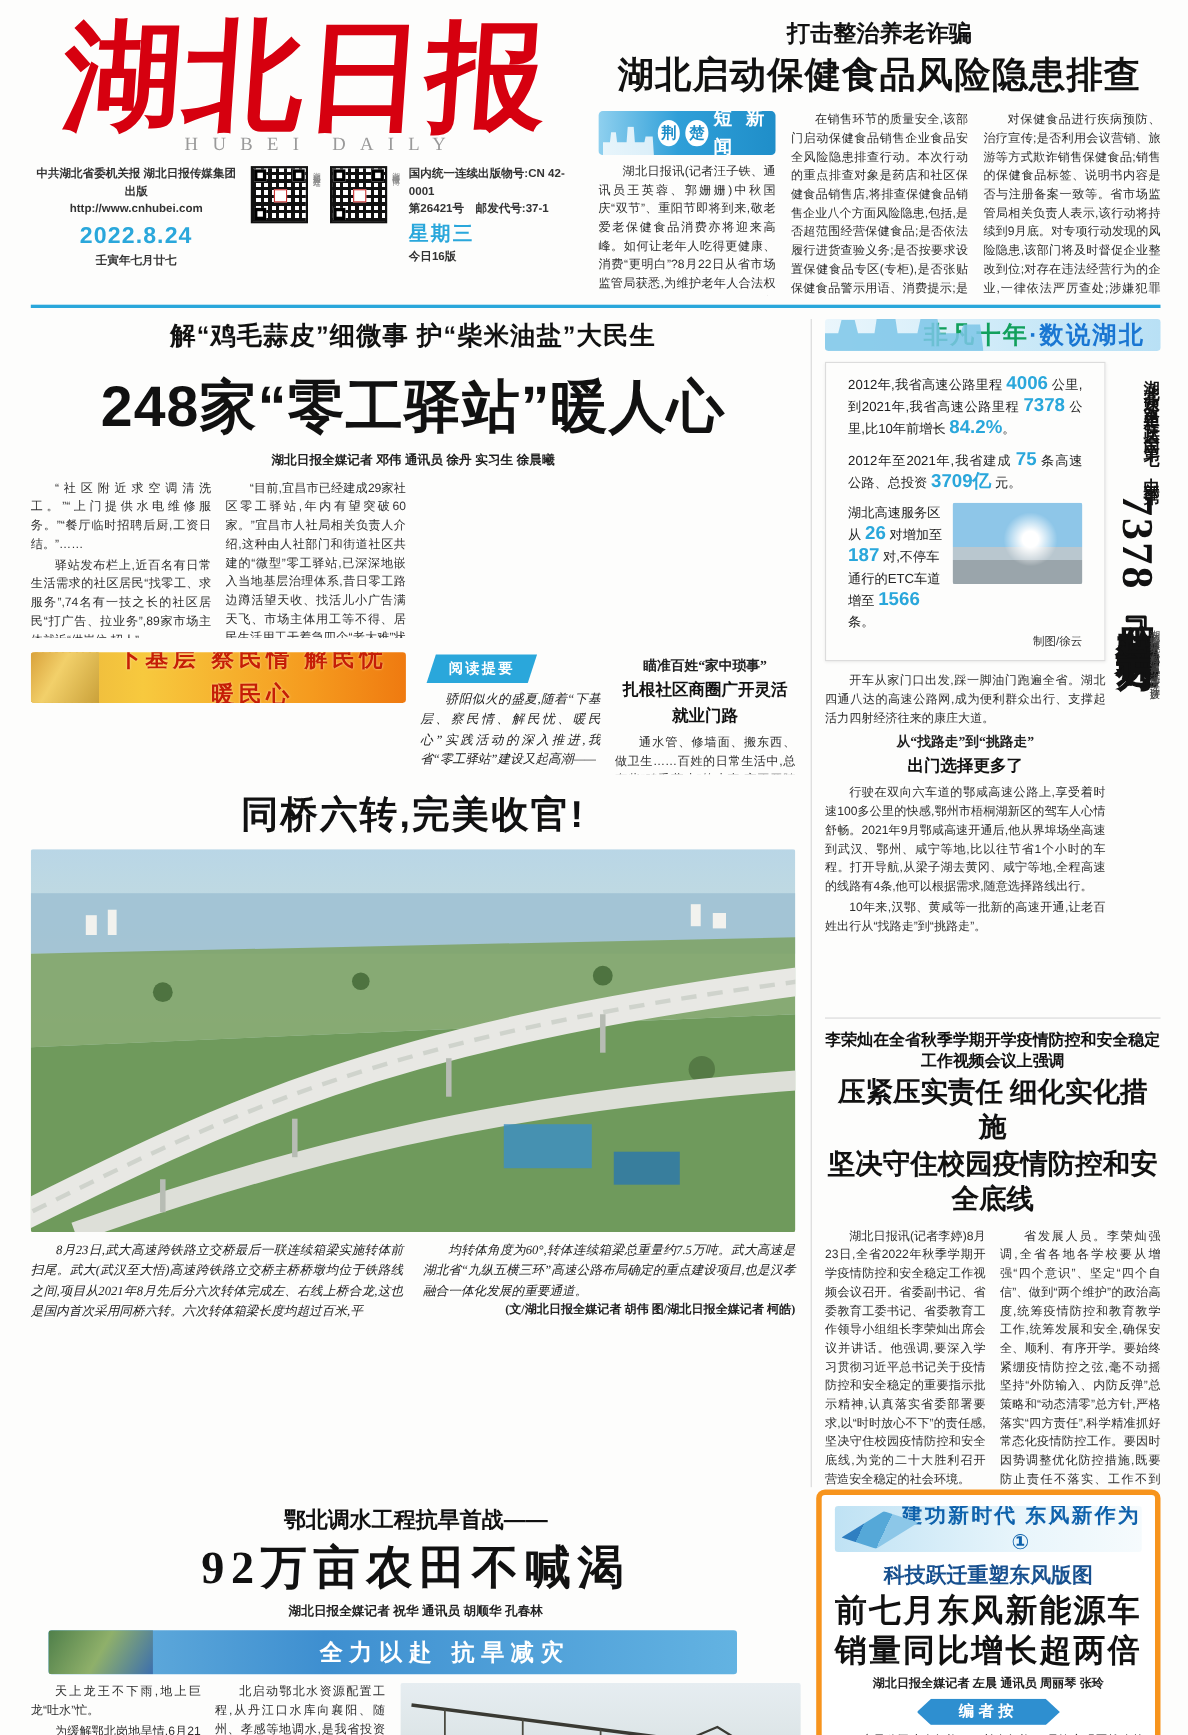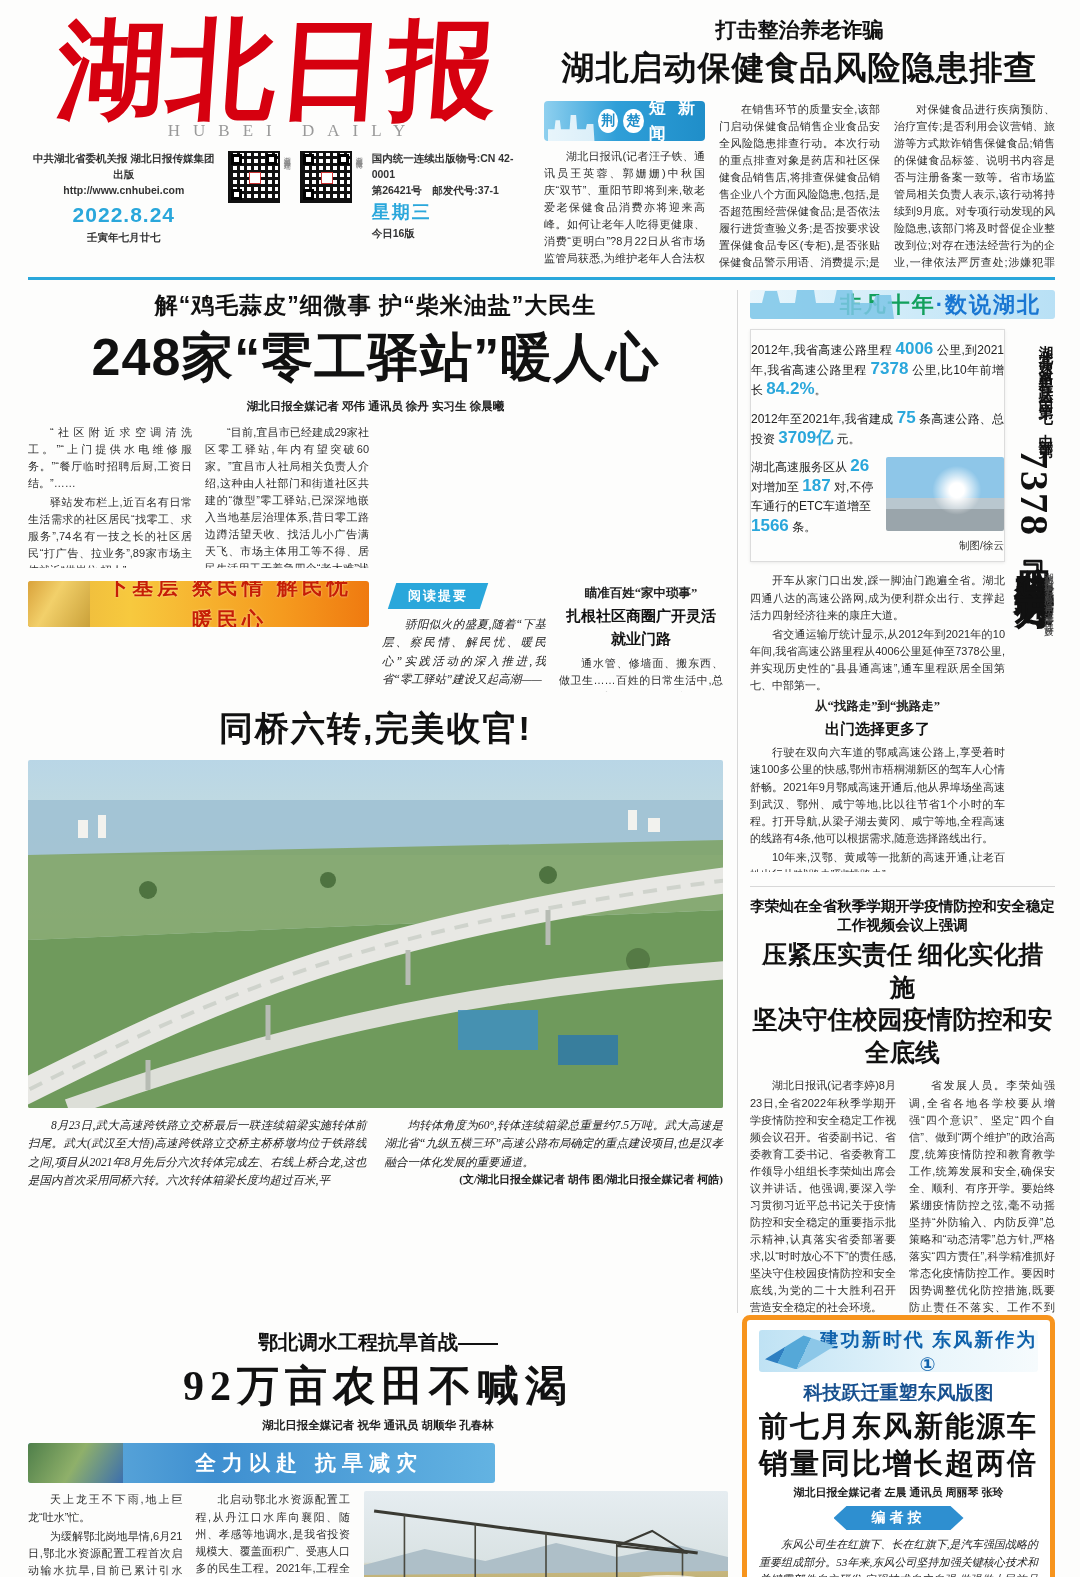--- a/index.html
+++ b/index.html
@@ -50,21 +50,21 @@
   .jc-circ.second{margin-left:0;}
   .jc-script{color:#fff;font-weight:900;font-size:17px;letter-spacing:2px;z-index:1;font-family:"Liberation Serif",serif;}
   
   .rule-blue{height:3px;background:var(--blue);margin:8px 0 10px;}
   
   .band{display:flex;gap:14px;}
   .band-left{width:695px;flex:none;}
   .band-right{flex:1;border-left:1px solid #d8d8d8;padding-left:12px;}
   
   .main-kicker{font-size:23px;letter-spacing:1px;}
-  .main-head{font-size:52px;font-weight:900;color:var(--ink);text-align:center;letter-spacing:1px;margin:2px 0 6px;}
+  .main-head{font-size:52px;font-weight:900;color:var(--ink);text-align:center;letter-spacing:1px;margin:14px 0 6px;}
   .byline{font-size:11.5px;text-align:center;color:#222;font-weight:bold;margin-bottom:10px;}
   .main-grid{display:grid;grid-template-columns:repeat(4,1fr);gap:13px;height:268px;overflow:hidden;}
   .banner-orange{grid-column:1/3;height:46px;display:flex;align-items:center;border-radius:3px;overflow:hidden;
       background:linear-gradient(90deg,#e8b23c,#f7c93e 30%,#f59a1e 75%,#ef7a10);}
   .banner-orange .chip{width:62px;height:100%;flex:none;
       background:linear-gradient(120deg,#d9a23b,#f2d06a 40%,#caa13a),repeating-linear-gradient(80deg,rgba(160,110,20,.35) 0 2px,transparent 2px 6px);}
   .banner-orange span{flex:1;text-align:center;font-size:21px;font-weight:900;letter-spacing:4px;color:#c61e05;text-shadow:0 0 2px #ffe9b0;}
   .tag-blue{display:inline-block;background:var(--blue);color:#fff;font-weight:bold;font-size:13px;padding:3px 16px;
             transform:skewX(-18deg);margin:2px 0 6px 10px;}
   .tag-blue b{display:inline-block;transform:skewX(18deg);letter-spacing:2px;}
@@ -74,21 +74,21 @@
   .subhead{text-align:center;font-weight:900;font-size:15px;color:var(--ink);margin-bottom:4px;text-indent:0;}
   
   .decade-banner{height:29px;border-radius:3px;background:linear-gradient(90deg,#eaf6fc,#cdeaf8 55%,#b8e0f5);
       display:flex;align-items:center;justify-content:flex-end;padding-right:14px;position:relative;overflow:hidden;margin-bottom:10px;}
   .decade-banner .sky2{position:absolute;left:0;bottom:0;width:150px;height:40px;background:#7cc5e8;opacity:.85;
       clip-path:polygon(0 100%,0 60%,8% 60%,10% 30%,18% 30%,20% 60%,30% 60%,32% 10%,42% 10%,44% 60%,56% 60%,58% 25%,68% 25%,70% 60%,82% 60%,84% 40%,94% 40%,96% 100%);}
   .decade-banner b{font-size:22px;letter-spacing:2px;}
   .decade-banner .g{color:var(--green);} .decade-banner .b{color:#1976d2;}
   .decade-row{display:flex;gap:8px;}
   .decade-main{flex:1;min-width:0;}
-  .statbox{border:1px solid #dcdcdc;box-shadow:0 1px 3px rgba(0,0,0,.08);padding:10px 0 8px;font-size:12px;line-height:1.6;color:#222;margin-bottom:10px;}
+  .statbox{border:1px solid #dcdcdc;box-shadow:0 1px 3px rgba(0,0,0,.08);padding:10px 20px 8px;font-size:12px;line-height:1.6;color:#222;margin-bottom:10px;}
   .statbox p{text-indent:0;margin-bottom:8px;text-align:justify;}
   .statbox .num{color:var(--blue);font-weight:bold;font-size:17px;line-height:1;}
   .stat3{display:flex;gap:8px;}
   .stat3 .txt{flex:1;}
   .statphoto{width:118px;height:74px;flex:none;border-radius:2px;
       background:radial-gradient(circle at 60% 45%,#fff 0 9%,rgba(255,255,255,0) 30%),linear-gradient(180deg,#8ec6e8 0 55%,#b9c7cf 55% 70%,#9aa5ab 70% 100%);}
   .credit{font-size:10.5px;color:#333;text-align:right;text-indent:0;}
   .vert-wrap{writing-mode:vertical-rl;height:540px;flex:none;display:flex;gap:6px;padding-top:4px;}
   .vert-kick{font-size:14.5px;font-weight:bold;color:var(--ink);letter-spacing:5px;}
   .vert-head{font-family:"Liberation Serif",serif;font-weight:900;font-size:40px;color:var(--ink);letter-spacing:2px;line-height:1.05;}
@@ -105,21 +105,21 @@
   .school{margin-top:14px;border-top:1px solid #d8d8d8;padding-top:10px;}
   .school-kicker{font-size:14.5px;text-align:center;font-weight:bold;color:var(--ink);margin-bottom:4px;}
   .school-head{font-family:"Liberation Serif",serif;text-align:center;font-weight:900;font-size:25px;color:var(--ink);line-height:1.3;}
   .school-cols{display:flex;gap:13px;margin-top:8px;height:236px;overflow:hidden;}
   .school-cols .c{flex:1;}
   
   .bottom{display:flex;gap:14px;margin-top:16px;}
   .drought{width:700px;flex:none;}
   .drought-kicker{font-size:20px;text-align:center;font-weight:bold;color:var(--ink);}
   .drought-head{font-family:"Liberation Serif",serif;text-align:center;font-weight:900;font-size:42px;letter-spacing:6px;color:var(--ink);margin:2px 0 4px;}
-  .banner-blue{width:467px;height:40px;display:flex;align-items:center;border-radius:3px;overflow:hidden;margin:6px 0 8px;
+  .banner-blue{width:626px;height:40px;display:flex;align-items:center;border-radius:3px;overflow:hidden;margin:6px 16px 8px;
       background:linear-gradient(90deg,#6db5e0,#3e8fd0 40%,#63b3e2);}
   .banner-blue .chip{width:95px;height:100%;flex:none;background:linear-gradient(120deg,#4f7f4a,#8fb06a 50%,#3c6fae);}
   .banner-blue span{flex:1;text-align:center;font-size:21px;font-weight:900;color:#fff;letter-spacing:6px;}
   .drought-row{display:flex;gap:14px;}
   .drought-left{width:322px;flex:none;display:flex;gap:13px;height:268px;overflow:hidden;}
   .drought-left .c{flex:1;}
   .drought-right{flex:1;}
   .irrigation{width:100%;height:142px;display:block;border-radius:2px;}
   
   .df{flex:1;border:5px solid var(--orange);border-radius:8px;background:#fff;padding:10px 12px;margin-top:-14px;height:420px;overflow:hidden;}
@@ -305,21 +305,20 @@
               <p><span>2012年,我省高速公路里程 </span><span class="num">4006</span><span> 公里,到2021年,我省高速公路里程 </span><span class="num">7378</span><span> 公里,比10年前增长 </span><span class="num">84.2%</span><span>。</span></p>
               <p><span>2012年至2021年,我省建成 </span><span class="num">75</span><span> 条高速公路、总投资 </span><span class="num">3709亿</span><span> 元。</span></p>
               <div class="stat3">
                 <div class="txt"><span>湖北高速服务区从 </span><span class="num">26</span><span> 对增加至 </span><span class="num">187</span><span> 对,不停车通行的ETC车道增至 </span><span class="num">1566</span><span> 条。</span></div>
                 <div class="statphoto"></div>
               </div>
               <div class="credit">制图/徐云</div>
             </div>
             <div class="decade-body bodytxt">
               <p>开车从家门口出发,踩一脚油门跑遍全省。湖北四通八达的高速公路网,成为便利群众出行、支撑起活力四射经济往来的康庄大道。</p>
-              <p>省交通运输厅统计显示,从2012年到2021年的10年间,我省高速公路里程从4006公里延伸至7378公里,并实现历史性的“县县通高速”,通车里程跃居全国第七、中部第一。</p>
               <div class="subkick">从“找路走”到“挑路走”</div>
               <div class="subhead">出门选择更多了</div>
               <p>行驶在双向六车道的鄂咸高速公路上,享受着时速100多公里的快感,鄂州市梧桐湖新区的驾车人心情舒畅。2021年9月鄂咸高速开通后,他从界埠场坐高速到武汉、鄂州、咸宁等地,比以往节省1个小时的车程。打开导航,从梁子湖去黄冈、咸宁等地,全程高速的线路有4条,他可以根据需求,随意选择路线出行。</p>
               <p>10年来,汉鄂、黄咸等一批新的高速开通,让老百姓出行从“找路走”到“挑路走”。</p>
 
             </div>
           </div>
           <div class="vert-wrap">
             <div class="vert-kick">湖北高速公路里程跃居全国第七、中部第一</div>
             <div class="vert-head">7378公里路延伸『诗和远方』</div>

